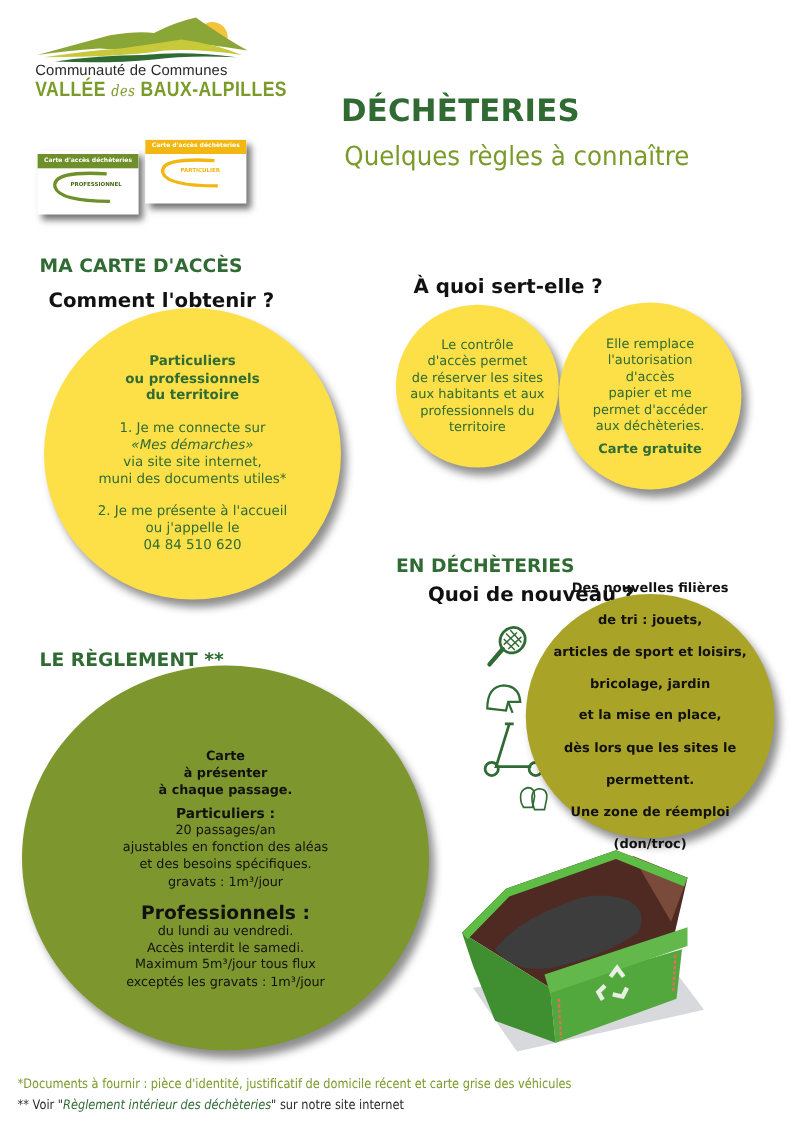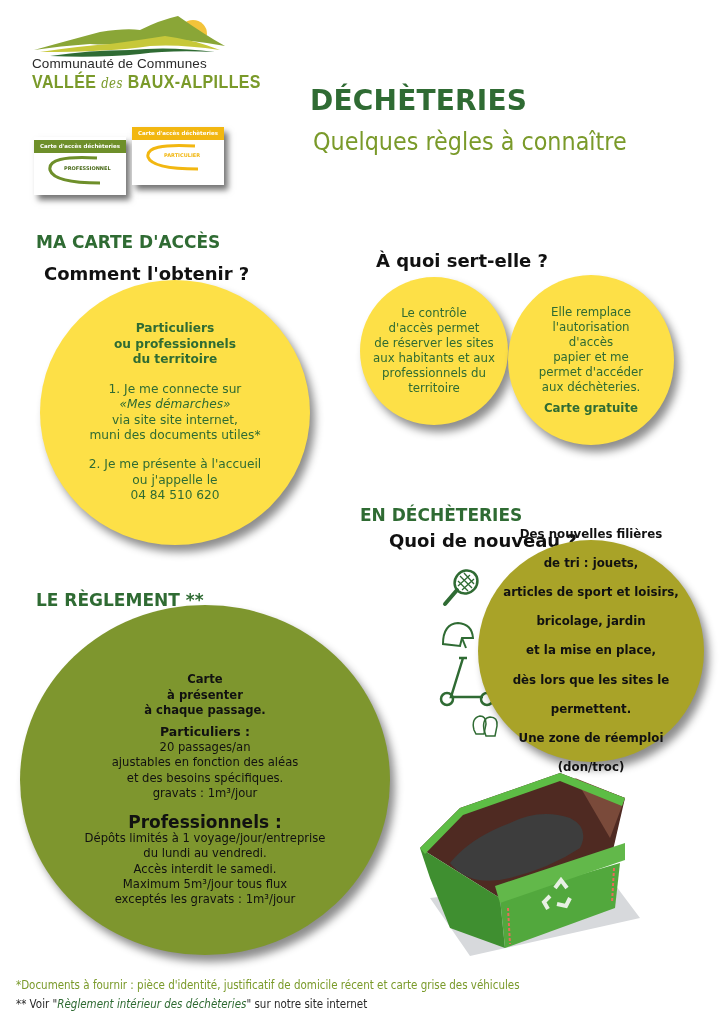--- a/index.html
+++ b/index.html
@@ -141,21 +141,20 @@
   <div class="b">à présenter</div>
   <div class="b">à chaque passage.</div>
   <div style="height:6px"></div>
   <div class="b" style="font-size:12.5px;">Particuliers :</div>
   <div>20 passages/an</div>
   <div>ajustables en fonction des aléas</div>
   <div>et des besoins spécifiques.</div>
   <div>gravats : 1m³/jour</div>
   <div class="gap"></div>
   <div class="b" style="font-size:17px;">Professionnels :</div>
-  <div>Dépôts limités à 1 voyage/jour/entreprise</div>
   <div>du lundi au vendredi.</div>
   <div>Accès interdit le samedi.</div>
   <div>Maximum 5m³/jour tous flux</div>
   <div>exceptés les gravats : 1m³/jour</div>
 </div>
 
 <svg class="abs" style="left:410px;top:768px" width="240" height="190" viewBox="0 0 240 190">
   <polygon points="20,130 200,110 230,150 60,188" fill="#d7d9dc"></polygon>
   <polygon points="10,80 50,40 150,5 215,30 200,95 90,130" fill="#4f2a22"></polygon>
   <polygon points="165,10 215,30 200,70" fill="#7a4a3a"></polygon>

